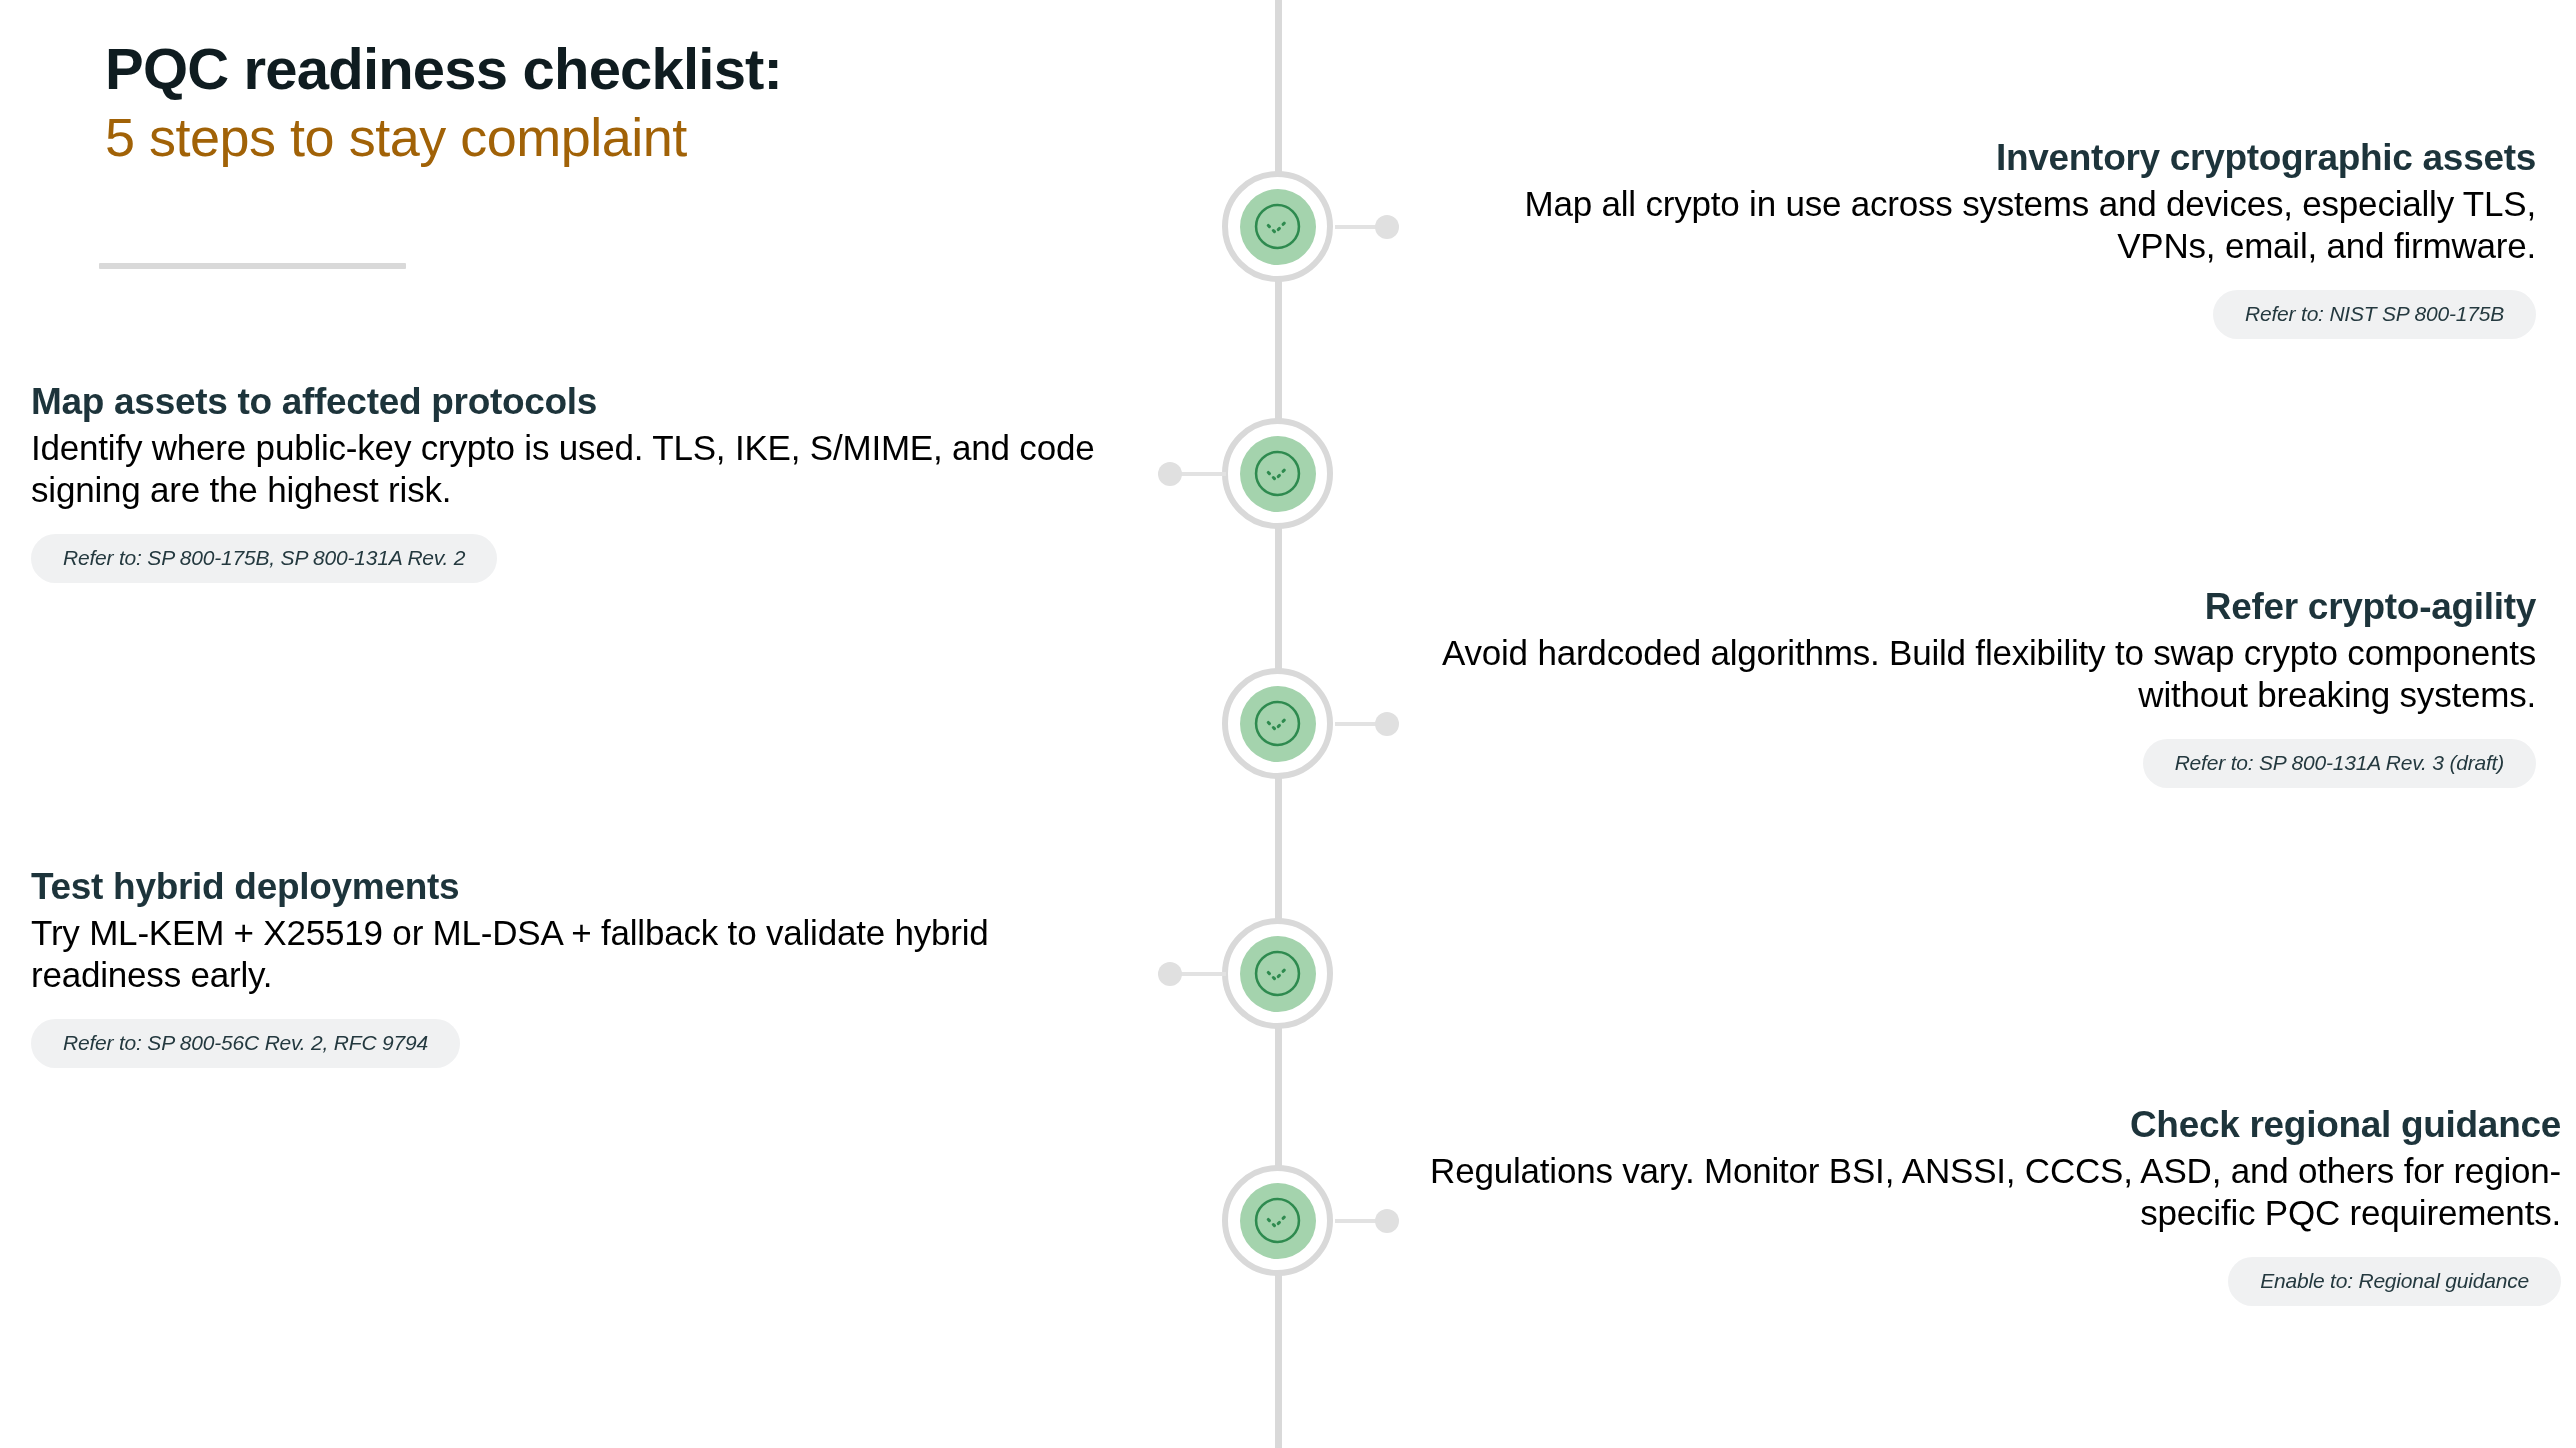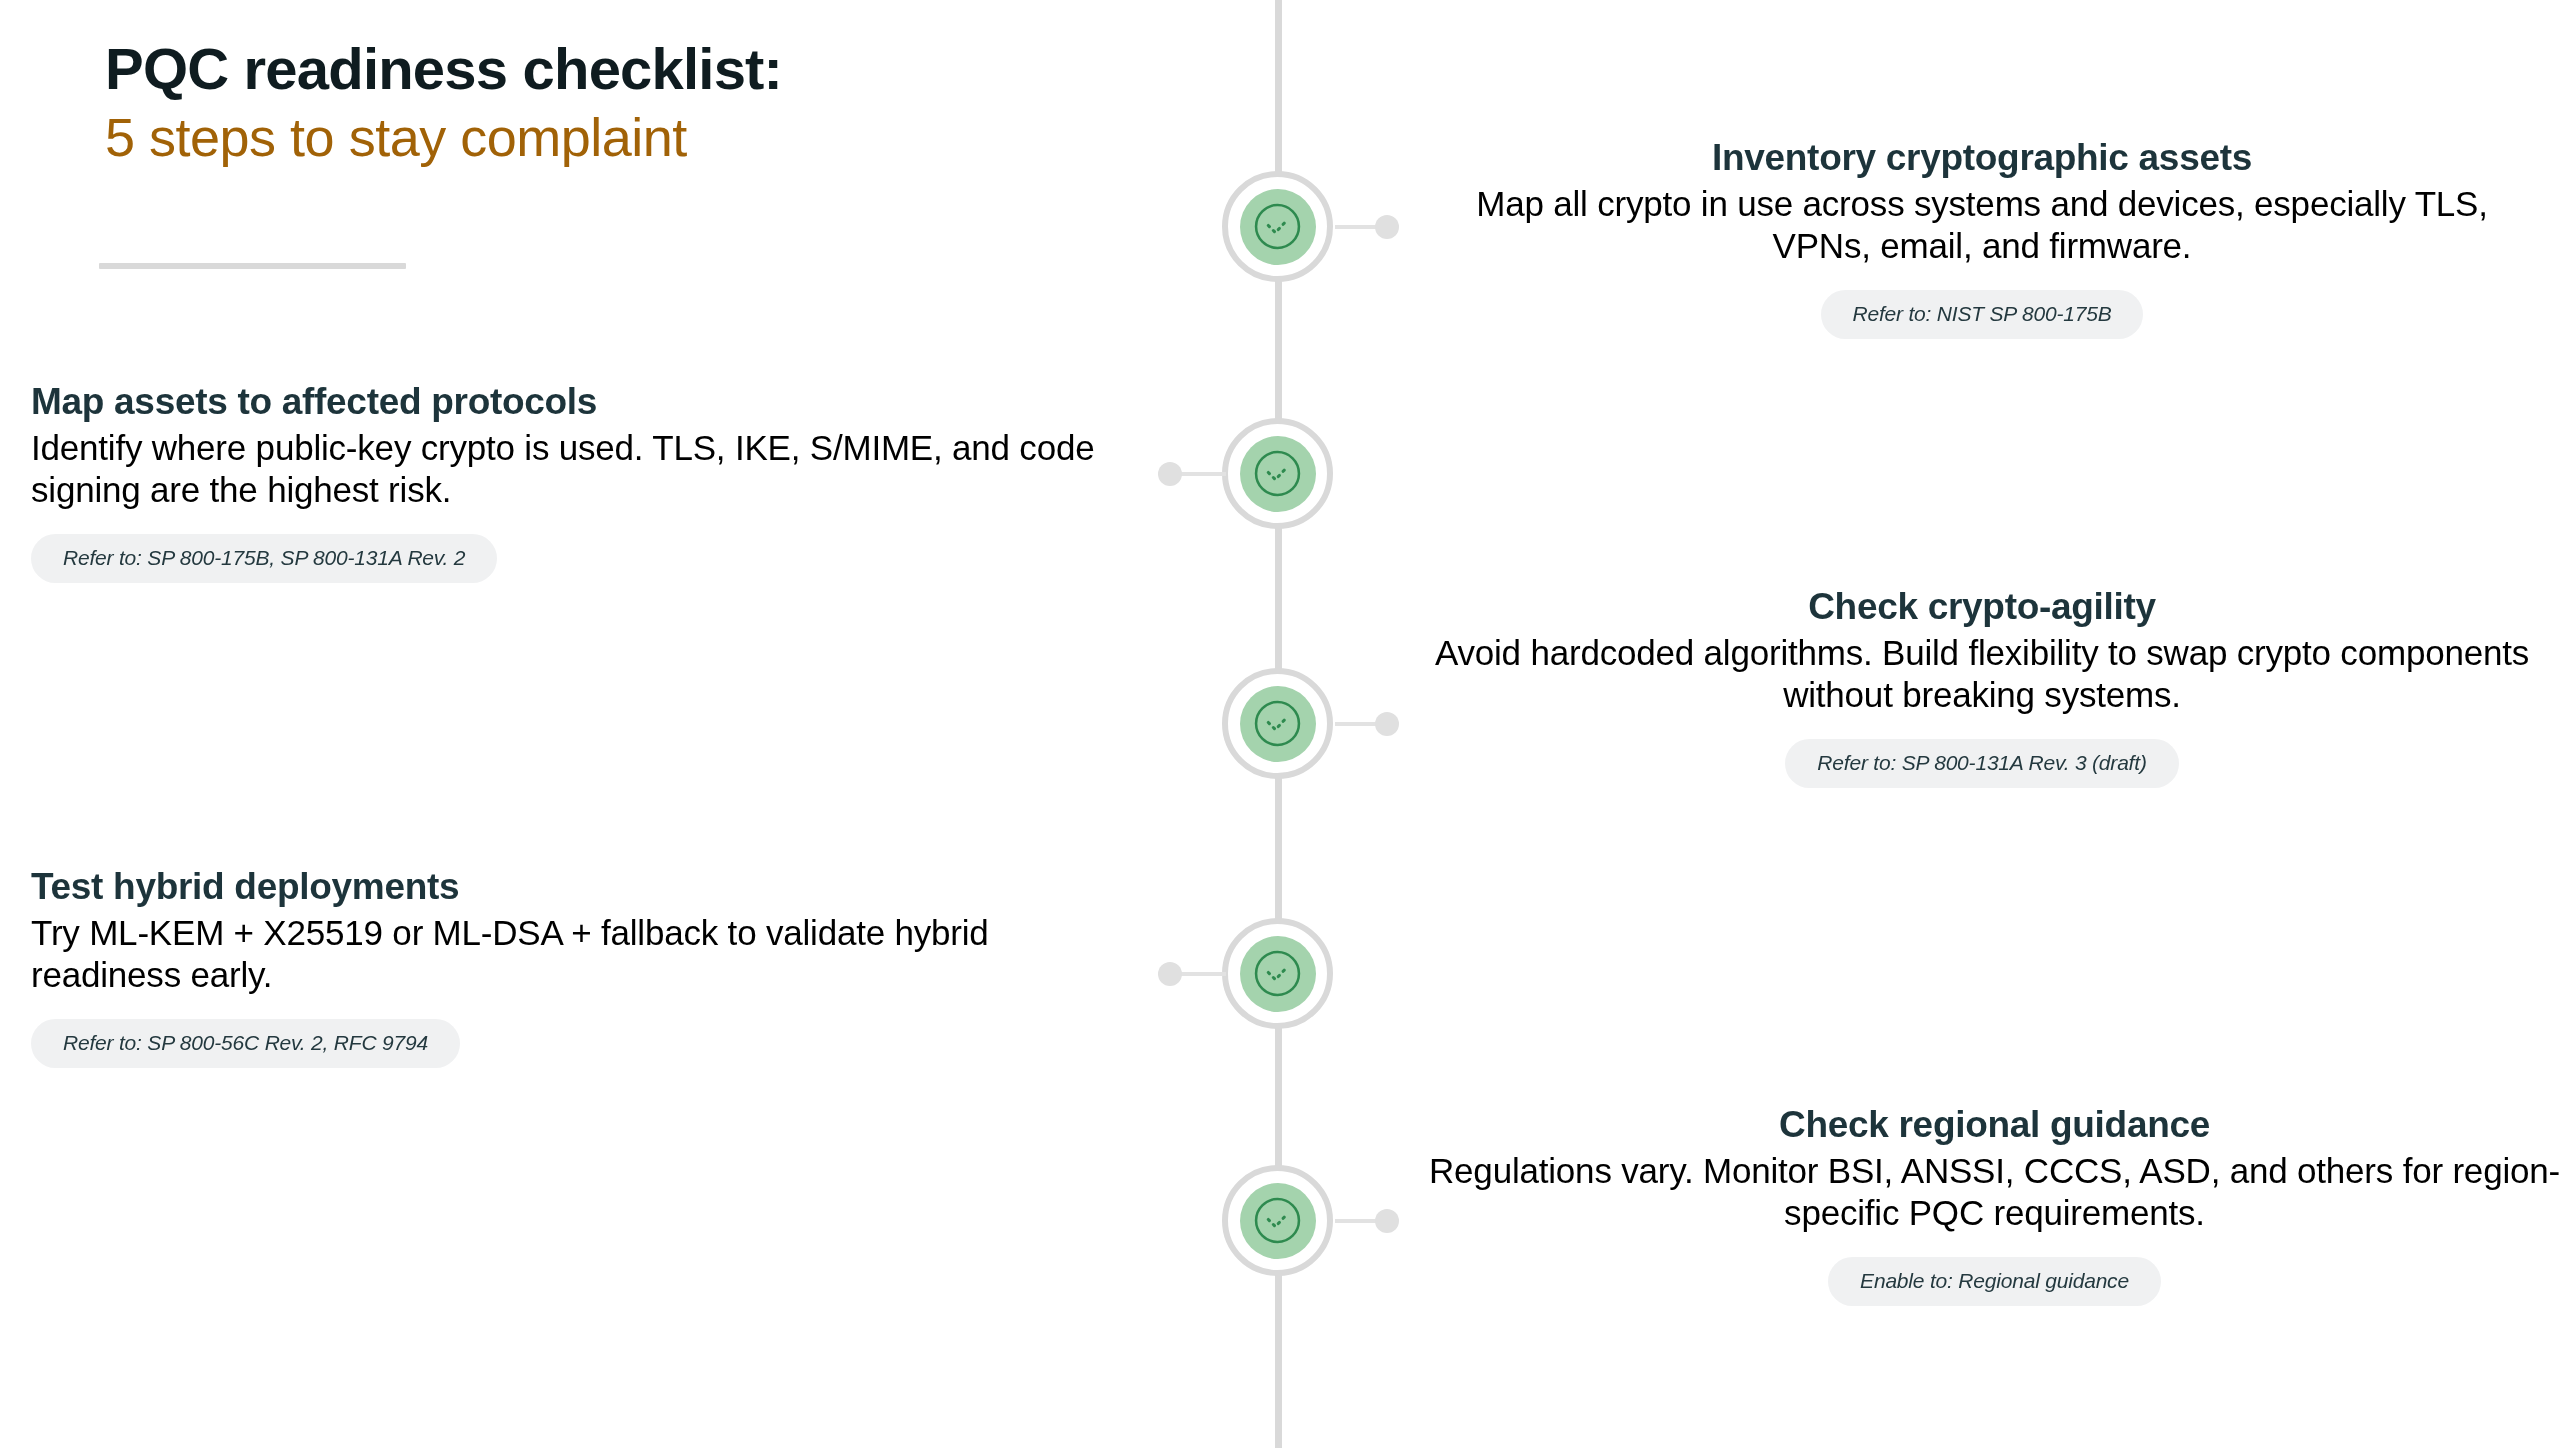--- a/index.html
+++ b/index.html
@@ -103,21 +103,21 @@
     height: 24px;
     margin-top: -12px;
     border-radius: 50%;
     background: #e0e0e0;
   }
 
   
   .step {
     position: absolute;
   }
-  .step-right { text-align: center; }
+  .step-right { text-align: right; }
   .step-left  { text-align: left; }
 
   .step-title {
     font-size: 37px;
     font-weight: 700;
     letter-spacing: -0.3px;
     line-height: 1.12;
     color: #1d343b;
     margin: 0;
   }
@@ -194,21 +194,21 @@
     <svg class="node-check" width="49" height="49" viewBox="0 0 96 96">
       <circle cx="48" cy="48" r="42" fill="none" stroke="#2e8a4f" stroke-width="5"></circle>
       <path d="M30 46 L44 60 L68 34" fill="none" stroke="#2e8a4f" stroke-width="6" stroke-linecap="round" stroke-dasharray="3 11"></path>
     </svg>
   </div>
 </div>
 <div class="connector-line" style="left:1335px; top:722px; width:52px;"></div>
 <div class="connector-dot" style="left:1375px; top:724px;"></div>
 
 <div class="step step-right" style="left:1428px; top:586px; width:1108px;">
-  <p class="step-title">Check crypto-agility</p>
+  <p class="step-title">Refer crypto-agility</p>
   <p class="step-desc">Avoid hardcoded algorithms. Build flexibility to swap crypto components without breaking systems.</p>
   <span class="refer-pill">Refer to: SP 800-131A Rev. 3 (draft)</span>
 </div>
 
 <div class="node" style="top:974px;">
   <div class="node-inner">
     <svg class="node-check" width="49" height="49" viewBox="0 0 96 96">
       <circle cx="48" cy="48" r="42" fill="none" stroke="#2e8a4f" stroke-width="5"></circle>
       <path d="M30 46 L44 60 L68 34" fill="none" stroke="#2e8a4f" stroke-width="6" stroke-linecap="round" stroke-dasharray="3 11"></path>
     </svg>

